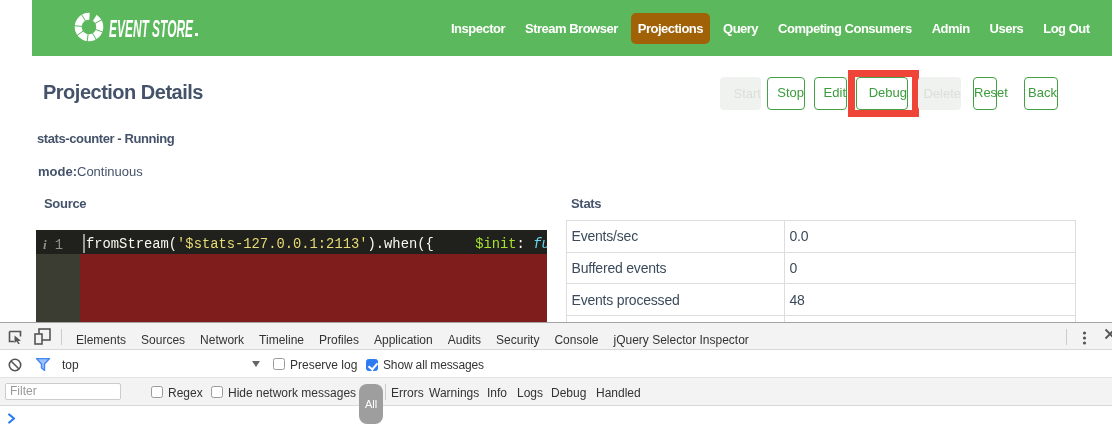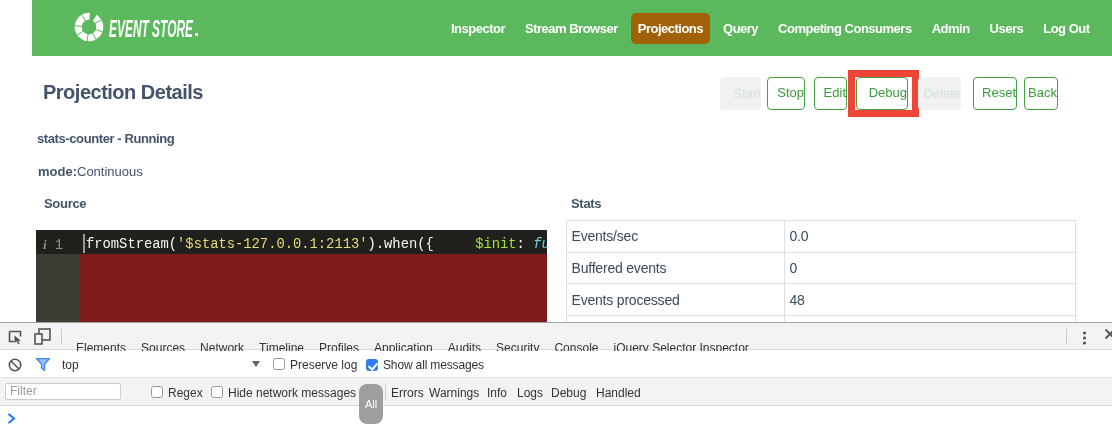--- a/index.html
+++ b/index.html
@@ -38,21 +38,21 @@
   
   .stats { position:absolute; left:565.5px; top:220px; width:510.5px; border-collapse:collapse; }
   .stats td { border:1px solid #ddd; height:31.7px; font-size:14px; color:#3b4b5b; padding-left:5px; letter-spacing:-0.2px; }
   .stats td.k { width:218px; }
 
   
   .devtools { position:absolute; left:0; top:322px; width:1112px; height:118px; background:#fff; border-top:1px solid #a3a3a3; font-size:12px; color:#333; }
   .dt-row1 { position:absolute; left:0; top:0; width:1112px; height:27px; background:#f3f3f3; border-bottom:1px solid #d8d8d8; }
   .dt-row2 { position:absolute; left:0; top:28px; width:1112px; height:27px; background:#fff; border-bottom:1px solid #e3e3e3; }
   .dt-row3 { position:absolute; left:0; top:55px; width:1112px; height:28px; background:#f3f3f3; border-bottom:1px solid #d8d8d8; }
-  .dt-tabs { position:absolute; left:68.5px; top:12px; height:27px; display:flex; align-items:center; }
+  .dt-tabs { position:absolute; left:68.5px; top:4px; height:27px; display:flex; align-items:center; }
   .dt-tabs span { padding:0 7.5px; height:27px; line-height:27px; font-size:12px; }
   .dt-tabs span.sel { border-bottom:2px solid #4285f4; }
   .vsep { position:absolute; width:1px; background:#ccc; }
   .cb { display:inline-block; width:12px; height:12px; border:1px solid #9a9a9a; border-radius:2.5px; background:#fff; vertical-align:-2px; }
   .cb.checked { background:#2f7cf0; border-color:#2f7cf0; position:relative; }
   .cb.checked:after { content:""; position:absolute; left:3px; top:0.5px; width:4px; height:7px; border:solid #fff; border-width:0 2px 2px 0; transform:rotate(40deg); }
   .filterInput { position:absolute; left:5px; top:5px; width:116px; height:17px; border:1px solid #ccc; border-radius:2px; background:#fff; font-size:12px; color:#999; padding-left:4px; line-height:15px; }
   .allpill { display:inline-block; background:#9e9e9e; color:#fff; border-radius:8px; padding:14px 6px; font-size:11px; }
   .prompt { position:absolute; left:8px; top:90px; }
 </style>
@@ -90,21 +90,21 @@
 </div>
 
 <div class="h2">Projection Details</div>
 
 <div class="btn disabled" style="left:720px; width:41px;">Start</div>
 <div class="btn" style="left:767px; width:38px;">Stop</div>
 <div class="btn" style="left:814px; width:33px;">Edit</div>
 <div class="redbox"></div>
 <div class="btn" style="left:856px; width:52px;">Debug</div>
 <div class="btn disabled" style="left:918px; width:43px;">Delete</div>
-<div class="btn" style="left:973px; width:44px;">Reset</div>
+<div class="btn" style="left:973px; width:24px;">Reset</div>
 <div class="btn" style="left:1024px; width:34px;">Back</div>
 
 <div class="subt">stats-counter - Running</div>
 <div class="mode"><b>mode:</b>Continuous</div>
 <div class="srcLabel">Source</div>
 <div class="statsLabel">Stats</div>
 
 <div class="editor">
   <div class="ed-gutcol"></div>
   <div class="ed-line1"></div>

